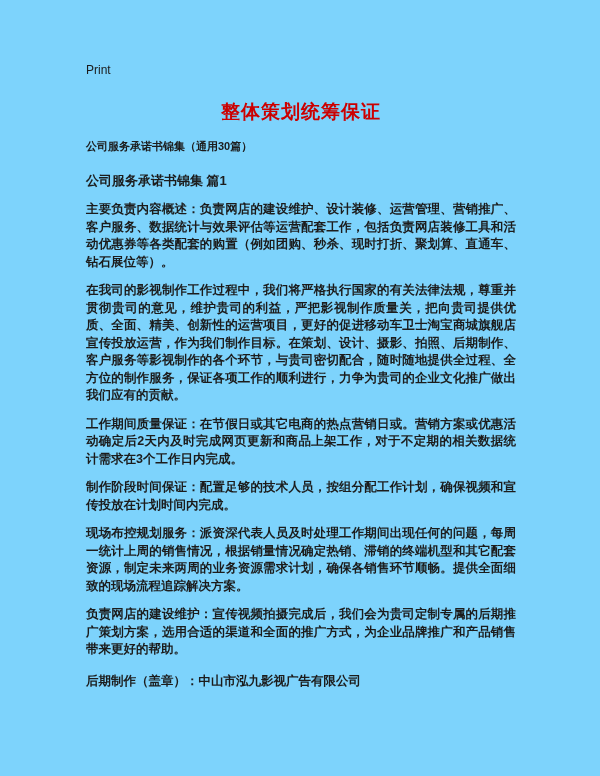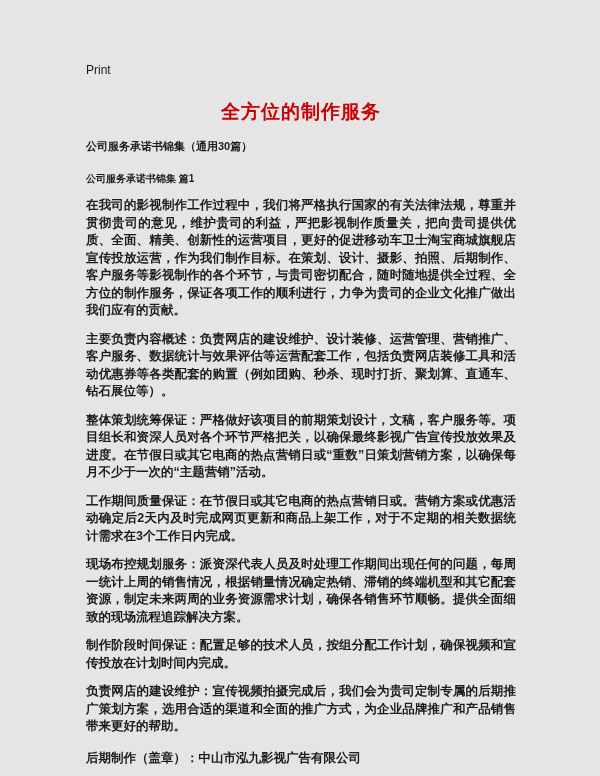--- a/index.html
+++ b/index.html
@@ -4,21 +4,21 @@
 <style>
   html, body {
     margin: 0;
     padding: 0;
     background: #ffffff;
   }
   .page {
     position: relative;
     width: 600px;
     height: 776px;
-    background: #e5e5e5;
+    background: #7dd3fc;
     overflow: hidden;
     font-family: "Liberation Sans", "DejaVu Sans", sans-serif;
     color: #1c1c1c;
   }
   .content {
     padding: 60px 84px 0 86px;
   }
   .print-link {
     display: inline-block;
     font-size: 12px;
@@ -33,21 +33,21 @@
     font-size: 19px;
     font-weight: 700;
     letter-spacing: 1px;
   }
   .doc-subtitle {
     font-size: 11px;
     font-weight: 600;
     margin: 0 0 18px 0;
   }
   .section-heading {
-    font-size: 10px;
+    font-size: 13px;
     font-weight: 700;
     margin: 12px 0 11px 0;
   }
   .para {
     font-size: 12.5px;
     font-weight: 600;
     line-height: 17.5px;
     text-align: justify;
     margin: 0 0 11px 0;
   }
@@ -56,30 +56,29 @@
   }
 </style>
 </head>
 <body>
 
 <div class="page">
   <div class="content">
 
     <a class="print-link">Print</a>
 
-    <h1 class="doc-title" style="color: rgb(204, 0, 0);">全方位的制作服务</h1>
+    <h1 class="doc-title" style="color: rgb(204, 0, 0);">整体策划统筹保证</h1>
 
     <div class="doc-subtitle">公司服务承诺书锦集（通用30篇）</div>
 
     <h2 class="section-heading">公司服务承诺书锦集 篇1</h2>
 
+    <p class="para">主要负责内容概述：负责网店的建设维护、设计装修、运营管理、营销推广、客户服务、数据统计与效果评估等运营配套工作，包括负责网店装修工具和活动优惠券等各类配套的购置（例如团购、秒杀、现时打折、聚划算、直通车、钻石展位等）。</p>
     <p class="para">在我司的影视制作工作过程中，我们将严格执行国家的有关法律法规，尊重并贯彻贵司的意见，维护贵司的利益，严把影视制作质量关，把向贵司提供优质、全面、精美、创新性的运营项目，更好的促进移动车卫士淘宝商城旗舰店宣传投放运营，作为我们制作目标。在策划、设计、摄影、拍照、后期制作、客户服务等影视制作的各个环节，与贵司密切配合，随时随地提供全过程、全方位的制作服务，保证各项工作的顺利进行，力争为贵司的企业文化推广做出我们应有的贡献。</p>
-    <p class="para">主要负责内容概述：负责网店的建设维护、设计装修、运营管理、营销推广、客户服务、数据统计与效果评估等运营配套工作，包括负责网店装修工具和活动优惠券等各类配套的购置（例如团购、秒杀、现时打折、聚划算、直通车、钻石展位等）。</p>
-    <p class="para">整体策划统筹保证：严格做好该项目的前期策划设计，文稿，客户服务等。项目组长和资深人员对各个环节严格把关，以确保最终影视广告宣传投放效果及进度。在节假日或其它电商的热点营销日或“重数”日策划营销方案，以确保每月不少于一次的“主题营销”活动。</p>
     <p class="para">工作期间质量保证：在节假日或其它电商的热点营销日或。营销方案或优惠活动确定后2天内及时完成网页更新和商品上架工作，对于不定期的相关数据统计需求在3个工作日内完成。</p>
+    <p class="para">制作阶段时间保证：配置足够的技术人员，按组分配工作计划，确保视频和宣传投放在计划时间内完成。</p>
     <p class="para">现场布控规划服务：派资深代表人员及时处理工作期间出现任何的问题，每周一统计上周的销售情况，根据销量情况确定热销、滞销的终端机型和其它配套资源，制定未来两周的业务资源需求计划，确保各销售环节顺畅。提供全面细致的现场流程追踪解决方案。</p>
-    <p class="para">制作阶段时间保证：配置足够的技术人员，按组分配工作计划，确保视频和宣传投放在计划时间内完成。</p>
     <p class="para">负责网店的建设维护：宣传视频拍摄完成后，我们会为贵司定制专属的后期推广策划方案，选用合适的渠道和全面的推广方式，为企业品牌推广和产品销售带来更好的帮助。</p>
 
     <p class="para signature">后期制作（盖章）：中山市泓九影视广告有限公司</p>
 
   </div>
 </div>
 
 </body></html>

